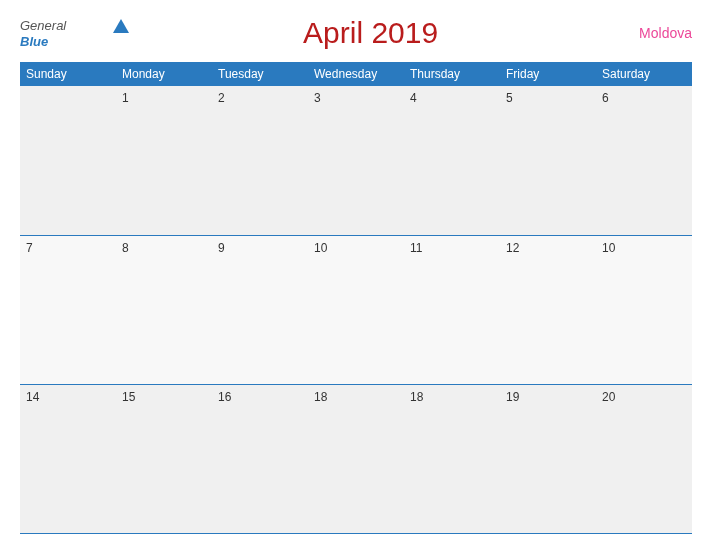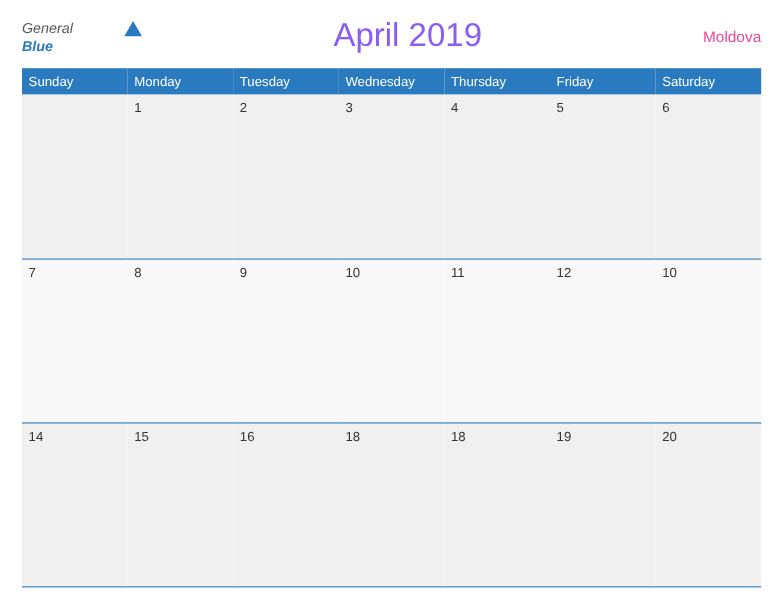--- a/index.html
+++ b/index.html
@@ -43,21 +43,21 @@
       width: 0;
       height: 0;
       border-left: 8px solid transparent;
       border-right: 8px solid transparent;
       border-bottom: 14px solid #2a7abf;
       margin-left: 3px;
       margin-bottom: 2px;
     }
     .title {
       font-size: 30px;
-      color: #8b5cf6;
+      color: #b91c1c;
       font-weight: normal;
       text-align: center;
       flex: 1;
     }
     .country {
       font-size: 14px;
       color: #ec4899;
       text-align: right;
       min-width: 80px;
     }

